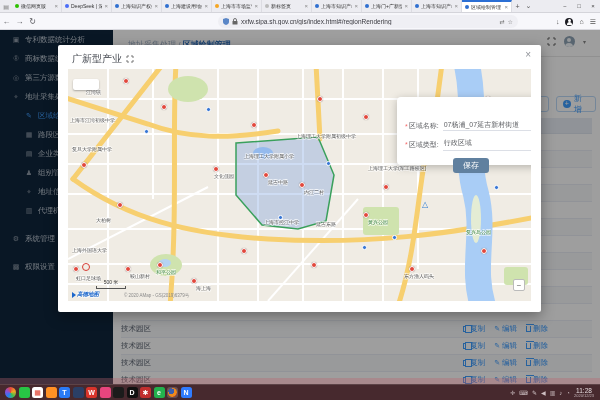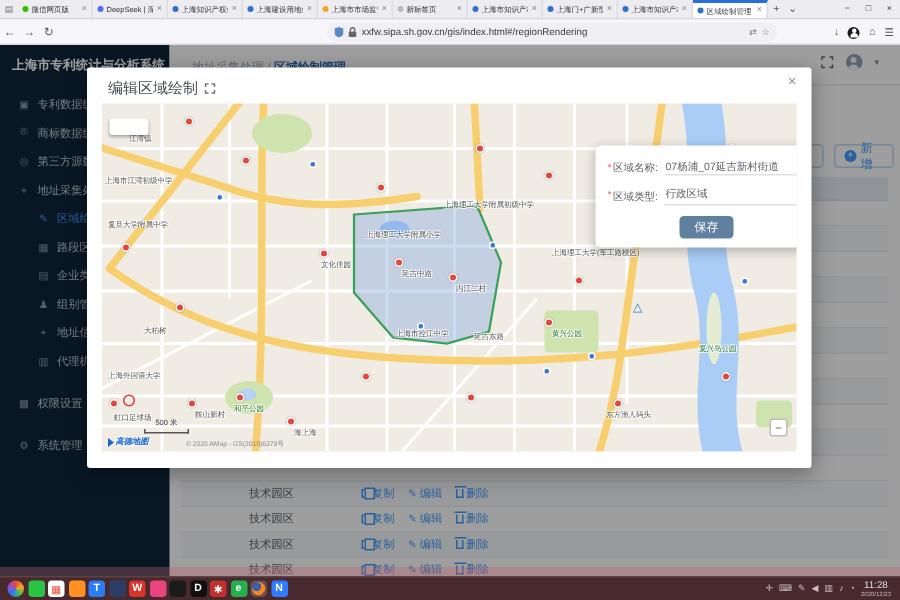--- a/index.html
+++ b/index.html
@@ -65,25 +65,25 @@
   .btn-line{position:absolute;left:113px;top:66px;width:487px;height:18px;}
   .obtn{position:absolute;top:0;height:16px;border:1px solid #bcd9f7;background:#fff;color:#409EFF;
     font-size:8px;border-radius:3px;display:flex;align-items:center;justify-content:center;gap:3px;padding:0 6px;}
   .obtn .plus{width:8px;height:8px;border-radius:50%;background:#409EFF;color:#fff;font-size:7px;
     line-height:8px;text-align:center;}
 
   .tbl{position:absolute;left:121px;top:88px;width:471px;}
   .tbl-head{display:flex;height:16px;background:#e9eef5;border-bottom:1px solid #dfe6ef;
     align-items:center;font-size:8px;color:#70798a;}
   .col-name{width:180px;text-align:center;}
-  .col-type{width:120px;text-align:center;}
+  .col-type{width:120px;}
   .col-act{flex:1;text-align:center;}
   .trow{display:flex;height:17px;align-items:center;border-bottom:1px solid #ebeef5;font-size:7.5px;color:#5a6370;}
   .trow.alt{background:#f7f8fa;}
-  .acts{flex:1;display:flex;gap:9px;padding-right:44px;}
+  .acts{flex:1;display:flex;justify-content:flex-end;gap:9px;padding-right:44px;}
   .alink{color:#409EFF;display:flex;align-items:center;gap:2px;}
   .ic-copy{width:5px;height:6px;border:0.8px solid #409EFF;position:relative;background:#fff;}
   .ic-copy::before{content:"";position:absolute;left:1.2px;top:-2px;width:5px;height:6px;border:0.8px solid #409EFF;background:#fff;}
   .ic-edit{font-size:7px;}
   .ic-del{width:5px;height:6px;border:0.8px solid #409EFF;border-top:none;position:relative;}
   .ic-del::before{content:"";position:absolute;left:-1.5px;top:-1.6px;width:8px;height:0;border-top:0.8px solid #409EFF;}
 
   .overlay{position:absolute;left:0;top:0;width:600px;height:354px;background:rgba(0,0,0,0.38);z-index:10;}
 
   
@@ -107,21 +107,21 @@
   .scale .bar{width:30px;height:3px;border:1px solid #555;border-top:none;margin-top:1px;}
   .amap-logo{position:absolute;left:4px;bottom:3px;z-index:4;display:flex;align-items:center;gap:1px;
     font-size:5.5px;font-weight:bold;font-style:italic;color:#1a66cc;
     text-shadow:0.6px 0.6px 0 #fff,-0.6px -0.6px 0 #fff;}
   .amap-logo .tri{width:0;height:0;border-left:4px solid #1a66cc;border-top:3px solid transparent;border-bottom:3px solid transparent;}
   .attrib{position:absolute;left:56px;bottom:3px;z-index:4;font-size:4.5px;color:#8a8a8a;}
   .zoomout{position:absolute;right:6px;bottom:10px;width:12px;height:12px;background:#fff;border:1px solid #bbb;
     border-radius:2px;z-index:4;display:flex;align-items:center;justify-content:center;font-size:8px;color:#666;}
 
   .formcard{position:absolute;left:329px;top:28px;width:148px;height:68px;background:#fff;border-radius:4px;
-    box-shadow:0 2px 8px rgba(0,0,0,.25);z-index:5;padding:10px 8px 0 8px;}
+    box-shadow:0 2px 8px rgba(0,0,0,.25);z-index:5;padding:24px 8px 0 8px;}
   .frow{display:flex;align-items:center;margin-bottom:7px;}
   .flabel{font-size:7px;color:#606266;white-space:nowrap;}
   .req{color:#f56c6c;margin-right:1px;font-size:7px;}
   .finput{flex:1;margin-left:4px;border:none;border-bottom:1px solid #dcdfe6;font-size:7px;color:#606266;
     font-family:"Liberation Sans",sans-serif;padding:0 0 2px 1px;background:transparent;outline:none;width:80px;}
   .fselect{flex:1;margin-left:4px;border-bottom:1px solid #dcdfe6;font-size:7px;color:#606266;
     display:flex;justify-content:space-between;align-items:center;padding:0 1px 2px 1px;}
   .savebtn{display:block;margin:2px auto 0 auto;width:36px;height:15px;background:#60809f;color:#fff;
     font-size:8px;border:none;border-radius:3px;font-family:"Liberation Sans",sans-serif;line-height:15px;text-align:center;}
 
@@ -229,21 +229,20 @@
       <span class="g">↓</span>
       <span class="profile-dot"></span>
       <span class="g">⌂</span>
       <span class="g">☰</span>
     </div>
   </div>
 
   <div class="page">
 
     <div class="sidebar">
-      <div class="side-title">上海市专利统计与分析系统</div>
       <div id="side-items">
           <div class="sitem lvl1">
             <span class="ic">▣</span>
             <span>专利数据统计分析</span>
           </div>
           <div class="sitem lvl1">
             <span class="ic">®</span>
             <span>商标数据统计分析</span>
           </div>
           <div class="sitem lvl1">
@@ -272,26 +271,26 @@
           </div>
           <div class="sitem lvl2">
             <span class="ic">⌖</span>
             <span>地址信息处理</span>
           </div>
           <div class="sitem lvl2">
             <span class="ic">▥</span>
             <span>代理机构管理</span>
           </div>
           <div class="sitem lvl1 gap">
+            <span class="ic">⚙</span>
+            <span>系统管理</span>
+          </div>
+          <div class="sitem lvl1 gap">
             <span class="ic">▩</span>
             <span>权限设置</span>
-          </div>
-          <div class="sitem lvl1 gap">
-            <span class="ic">⚙</span>
-            <span>系统管理</span>
           </div>
         </div>
     </div>
 
     <div class="app-header">
       <div class="crumb">
         <span>地址采集处理</span>
         <span>/</span>
         <span class="c2">区域绘制管理</span>
       </div>
@@ -444,21 +443,21 @@
               </span>
             </span>
           </div>
         </div>
     </div>
 
     <div class="overlay"></div>
 
     <div class="modal">
       <div class="m-title">
-        <span>编辑区域绘制</span>
+        <span>广新型产业</span>
         <svg width="8" height="8" viewBox="0 0 8 8">
             <path d="M1 3V1H3 M5 1H7V3 M7 5V7H5 M3 7H1V5" fill="none" stroke="#777" stroke-width="1"></path>
           </svg>
       </div>
       <span class="m-close">×</span>
 
       <div class="map">
         <svg width="463" height="232" viewBox="0 0 463 232">
           <rect x="0" y="0" width="463" height="232" fill="#f0ece4"></rect>
           <g stroke="#ffffff" stroke-width="2" fill="none">

